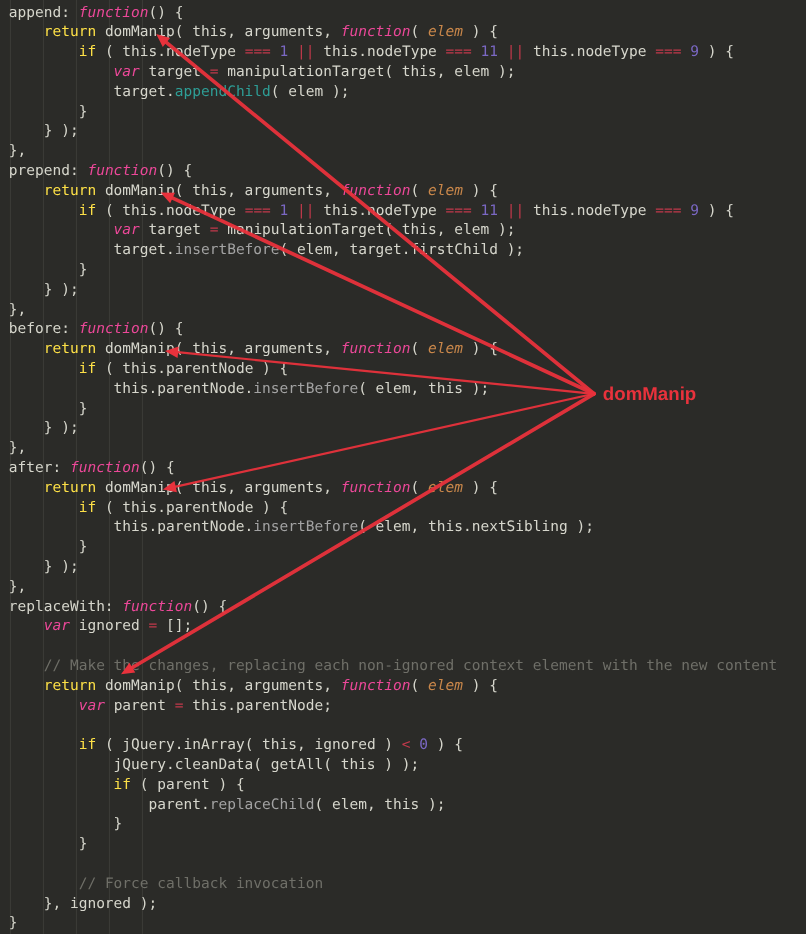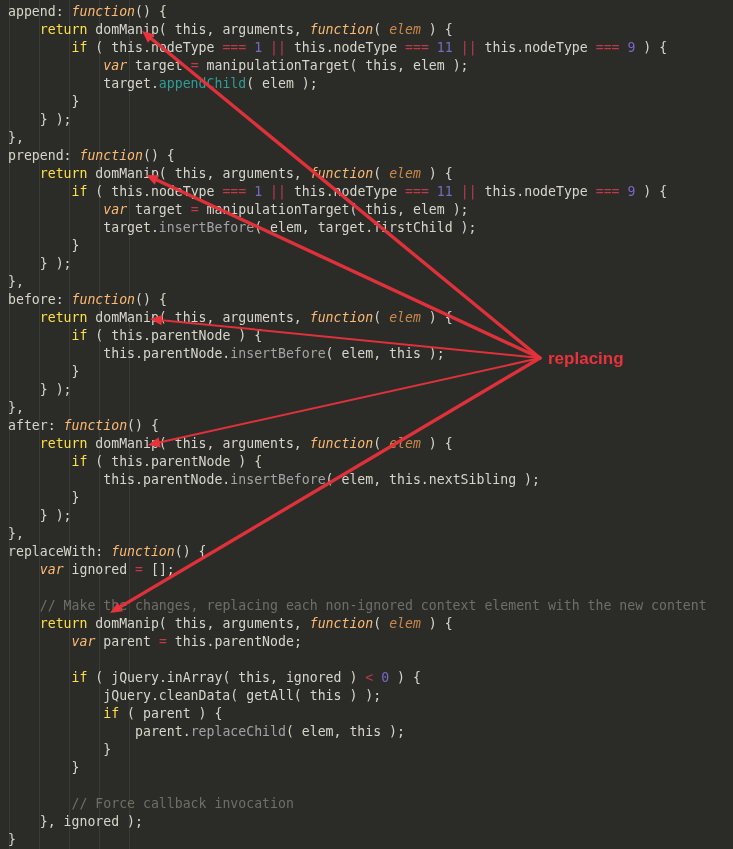--- a/index.html
+++ b/index.html
@@ -29,21 +29,21 @@
     width: 733px;
     padding: 3px 0 0 0;
     font-size: 13.2px;
     line-height: 18px;
     white-space: pre;
     color: #d6d6cc;
     letter-spacing: 0px;
   }
   .ln { height: 18px; padding-left: 8px; }
   .kw   { color: #fde047; }            
-  .kw2  { color: #fdba74; font-style: italic; }  
+  .kw2  { color: #ec4899; font-style: italic; }  
   .fn   { color: #a3a3a3; }            
   .fn2  { color: #2e9e96; }            
   .op   { color: #c0394b; }            
   .num  { color: #7b68c4; }            
   .par  { color: #c9874a; font-style: italic; text-align: center; } 
   .cmt  { color: #6f6f68; }            
   .pl   { color: #d6d6cc; }            
   #overlay { position: absolute; left: 0; top: 0; pointer-events: none; }
   #label {
     position: absolute;
@@ -85,15 +85,15 @@
       <g>
         <line x1="540" y1="358" x2="156.78621060471232" y2="443.04999917701537" stroke="#e8323c" stroke-width="2" stroke-linecap="round" opacity="0.95"></line>
         <polygon points="148,445 158.5882803307809,437.32352166440893 160.84161461511866,447.4764761409654" fill="#e8323c"></polygon>
       </g>
       <g>
         <line x1="540" y1="358" x2="117.74116126129033" y2="608.4093113450488" stroke="#e8323c" stroke-width="3.4" stroke-linecap="round" opacity="0.95"></line>
         <polygon points="110,613 117.66915045885972,602.4064108424305 122.97394623791448,611.3517527443661" fill="#e8323c"></polygon>
       </g>
     </svg>
 
-  <div id="label" style="left: 548px; top: 349px; color: rgb(232, 50, 60);">replacing</div>
+  <div id="label" style="left: 548px; top: 349px; color: rgb(232, 50, 60);">domManip</div>
 
 </div>
 
 </body></html>

